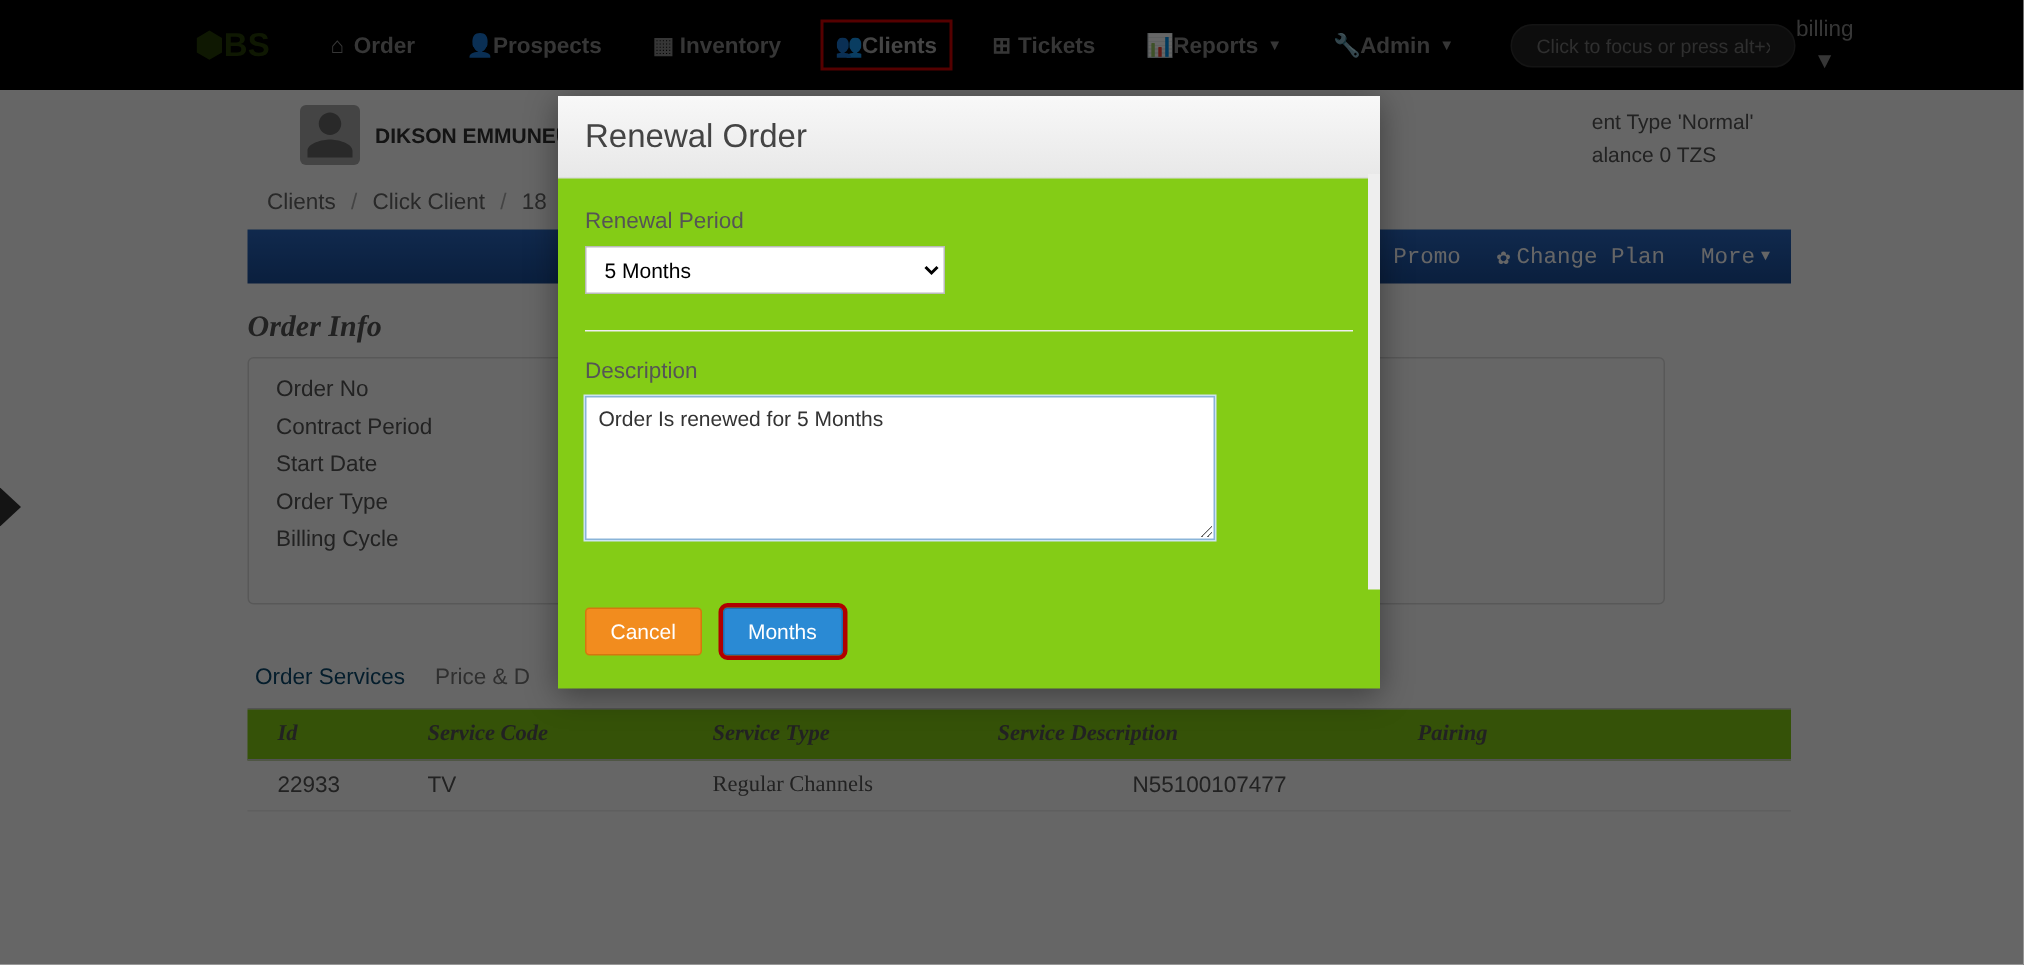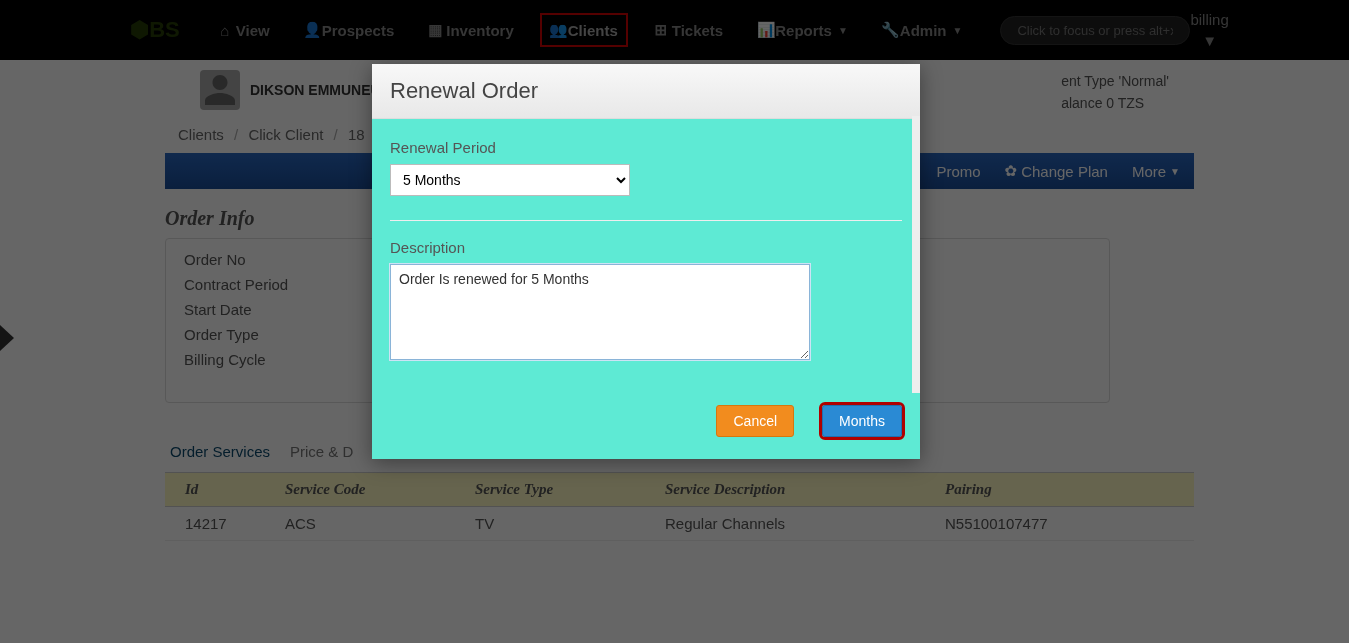--- a/index.html
+++ b/index.html
@@ -113,21 +113,21 @@
   height: 36px;
   margin: 0 155px 0 165px;
   display: flex;
   align-items: center;
   justify-content: flex-end;
   color: #fff;
   padding: 0 14px;
   gap: 24px;
   font-size: 15px;
 }
-.blue-bar .bar-item { display: flex; align-items: center; gap: 4px; cursor: pointer; }
+.blue-bar .bar-item { display: flex; align-items: center; gap: 4px; cursor: pointer; font-family: Liberation Mono, monospace; }
 .blue-bar .caret { font-size: 10px; }
 .order-info {
   padding: 18px 0 0 165px;
 }
 .order-info h3 {
   font-family: Georgia, serif;
   font-style: italic;
   font-weight: bold;
   color: #555;
   font-size: 20px;
@@ -152,35 +152,35 @@
   font-size: 15px;
 }
 .tabs-row .tab { cursor: pointer; }
 .tabs-row .tab:first-child { color: #0c4a6e; }
 .table-wrap {
   margin: 12px 155px 0 165px;
   border-top: 1px solid #ccc;
 }
 .table-head {
   display: flex;
-  background: #fef9c3;
+  background: #84cc16;
   border-bottom: 1px solid #ccc;
   font-family: Georgia, serif;
   font-style: italic;
   font-weight: bold;
   color: #555;
   font-size: 15px;
 }
 .table-head > div, .table-body-row > div {
   padding: 8px 10px;
 }
 .col-id { width: 110px; padding-left: 20px !important; }
 .col-code { width: 190px; }
 .col-type { width: 190px; }
-.col-desc { width: 280px; }
+.col-desc { width: 280px; font-family: Liberation Serif, serif; }
 .col-pair { flex: 1; }
 .table-body-row {
   display: flex;
   color: #555;
   font-size: 15px;
   border-bottom: 1px solid #eee;
 }
 .expand-handle {
   position: absolute;
   left: 0;
@@ -194,21 +194,21 @@
 .modal-backdrop {
   position: absolute;
   inset: 0;
   background: rgba(0,0,0,0.6);
 }
 .modal {
   position: absolute;
   left: 372px;
   top: 64px;
   width: 548px;
-  background: #5eead4;
+  background: #84cc16;
   box-shadow: 0 4px 20px rgba(0,0,0,0.4);
 }
 .modal-header {
   background: linear-gradient(#f8f8f8, #e8e8e8);
   border-bottom: 1px solid #ddd;
   padding: 14px 18px;
   font-size: 22px;
   color: #444;
 }
 .modal-body {
@@ -239,24 +239,22 @@
   border: 1px solid #8ab4d8;
   outline: 1px solid #cde3f5;
   padding: 6px 8px;
   font-size: 14px;
   font-family: inherit;
   resize: both;
   color: #333;
 }
 .modal-footer {
   display: flex;
-  justify-content: flex-end;
-  gap: 28px;
+  gap: 14px;
   padding: 12px 18px 22px 18px;
-  margin-left: 24px;
 }
 .btn {
   padding: 7px 16px;
   border-radius: 3px;
   font-size: 14px;
   cursor: pointer;
   border: 1px solid transparent;
   color: #fff;
 }
 .btn-cancel {
@@ -282,21 +280,21 @@
 .icon { display:inline-block; width:14px; text-align:center; }
 </style>
 </head>
 <body>
 
 <div class="navbar">
   <div class="logo">⬢BS</div>
   <div class="nav-items">
     <div class="nav-item">
       <span class="icon">⌂</span>
-      <span>View</span>
+      <span>Order</span>
     </div>
     <div class="nav-item">
       <span class="icon">👤</span>
       <span>Prospects</span>
     </div>
     <div class="nav-item">
       <span class="icon">▦</span>
       <span>Inventory</span>
     </div>
     <div class="nav-item highlighted">
@@ -374,22 +372,21 @@
   </div>
   <div class="table-wrap">
     <div class="table-head">
       <div class="col-id">Id</div>
       <div class="col-code">Service Code</div>
       <div class="col-type">Service Type</div>
       <div class="col-desc">Service Description</div>
       <div class="col-pair">Pairing</div>
     </div>
     <div class="table-body-row">
-      <div class="col-id">14217</div>
-      <div class="col-code">ACS</div>
+      <div class="col-id">22933</div>
       <div class="col-type">TV</div>
       <div class="col-desc">Regular Channels</div>
       <div class="col-pair">N55100107477</div>
     </div>
   </div>
 </div>
 
 <div class="expand-handle"></div>
 
 <div class="modal-backdrop"></div>

